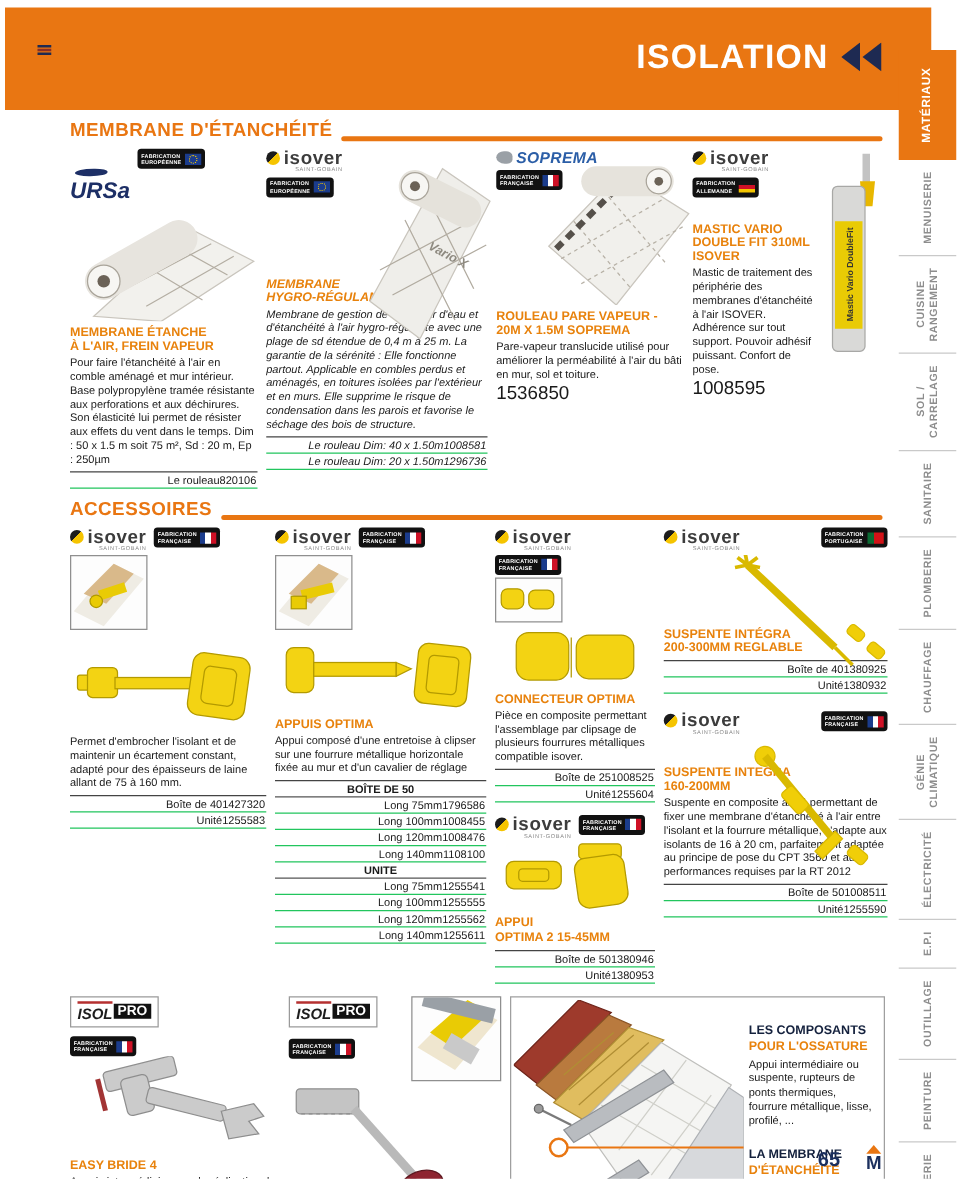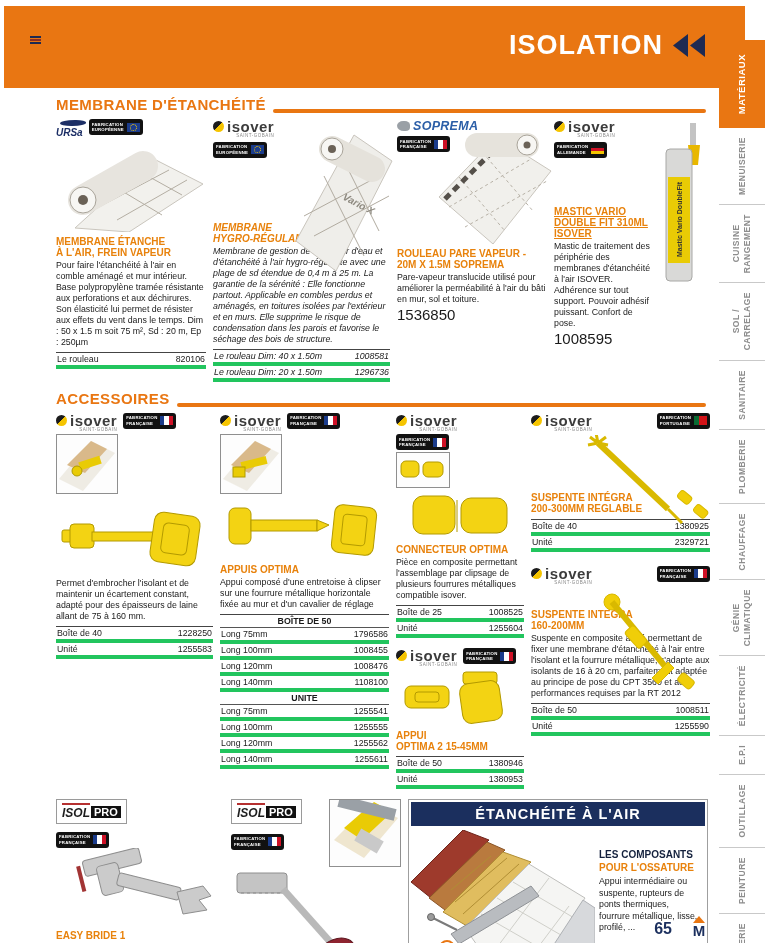--- a/index.html
+++ b/index.html
@@ -27,29 +27,29 @@
   .grid{display:grid;column-gap:7px;}
   .row1{grid-template-columns:150px 177px 150px 152px;margin-bottom:8px;}
   .row2{grid-template-columns:157px 169px 128px 179px;margin-bottom:10px;}
   .row3{grid-template-columns:168px 170px 300px;}
   .card{position:relative;font-size:9px;}
   .brand-row{display:flex;align-items:flex-start;gap:6px;margin-bottom:2px;}
   .ptitle{color:#E8820C;font-weight:bold;font-size:10px;line-height:1.12;white-space:pre-line;margin:4px 0 2px;}
   .pdesc{font-size:8.8px;line-height:1.25;color:#1a1a1a;}
   .pref{font-size:15px;margin-top:1px;}
   .prod-table{margin-top:4px;border-top:1px solid #444;}
-  .t-row{display:flex;justify-content:space-between;font-size:8.8px;border-bottom:4px solid #22c55e;padding:1px 1px;}
+  .t-row{display:flex;justify-content:flex-end;font-size:8.8px;border-bottom:1px solid #22c55e;padding:1px 1px;}
   .t-head{font-weight:bold;text-align:center;font-size:8.8px;border-bottom:1px solid #555;padding:1px 0;}
   
   .isover{display:inline-flex;flex-direction:column;line-height:1;}
   .iso-row{display:flex;align-items:center;gap:3px;}
   .iso-dot{width:11px;height:11px;border-radius:50%;background:linear-gradient(135deg,#1c1c1c 46%,#F5C400 46%);}
   .iso-name{font-size:15px;font-weight:bold;color:#3c3c3c;letter-spacing:.5px;}
   .iso-sub{font-size:4.5px;color:#8a8a8a;align-self:flex-end;letter-spacing:.5px;}
-  .ursa{position:relative;font-style:italic;font-weight:bold;color:#1d2f66;font-size:10px;margin-top:8px;}
+  .ursa{position:relative;font-style:italic;font-weight:bold;color:#1d2f66;font-size:18px;margin-top:23px;}
   .ursa::before{content:"";position:absolute;top:-7px;left:4px;width:26px;height:6px;background:#1d2f66;
        border-radius:60% 40% 55% 45%;}
   .soprema{display:flex;align-items:center;gap:3px;}
   .mammoth{width:13px;height:10px;background:#9aa0a6;border-radius:55% 45% 40% 60%;}
   .sop-name{font-weight:bold;font-style:italic;color:#2b5ea7;font-size:12.5px;letter-spacing:.3px;}
   .isolpro{display:inline-flex;align-items:center;border:1px solid #9a9a9a;background:#fff;padding:3px 5px;}
   .isol{font-style:italic;font-weight:bold;color:#1d1d1d;font-size:12px;border-top:2px solid #b53030;padding-top:1px;}
   .pro{background:#111;color:#fff;font-weight:bold;font-size:11px;padding:0 3px;margin-left:1px;}
   
   .badge{display:inline-flex;align-items:center;background:#111;color:#fff;border-radius:3px;padding:2px 3px;gap:3px;height:12px;}
@@ -263,21 +263,21 @@
                 <span class="iso-name">isover</span>
                 </span>
               <span class="iso-sub">SAINT-GOBAIN</span>
             </span>
             <span class="badge">
               <span class="txt">FABRICATION
 ALLEMANDE</span>
               <span class="flag flag-de"></span>
             </span>
           </div>
-          <div class="ptitle" style="margin-top:48px;text-decoration:underline;">MASTIC VARIO
+          <div class="ptitle" style="margin-top:20px;">MASTIC VARIO
 DOUBLE FIT 310ML
 ISOVER</div>
           <div class="pdesc">Mastic de traitement des périphérie des membranes d'étanchéité à l'air ISOVER. Adhérence sur tout support. Pouvoir adhésif puissant. Confort de pose.</div>
           <div class="pref">1008595</div>
         </div>
         <svg width="46" height="168" viewBox="0 0 46 168">
           <polygon points="30,4 36,4 36,30 30,30" fill="#c3c3c3"></polygon>
           <polygon points="28,26 40,26 38,46 30,46" fill="#E8B700"></polygon>
           <rect x="6" y="30" width="26" height="132" rx="4" fill="#d9d9d7" stroke="#a8a8a6"></rect>
           <rect x="8" y="58" width="22" height="86" fill="#E9CB05"></rect>
@@ -323,21 +323,21 @@
           <rect x="10" y="22" width="24" height="24" rx="4" fill="#F3D313" stroke="#B39A00"></rect>
           <rect x="32" y="30" width="62" height="9" fill="#F3D313" stroke="#B39A00"></rect>
           <rect x="92" y="12" width="46" height="50" rx="9" fill="#F3D313" stroke="#B39A00" transform="rotate(8 115 37)"></rect>
           <rect x="102" y="22" width="26" height="30" rx="5" fill="none" stroke="#B39A00" transform="rotate(8 115 37)"></rect>
         </svg>
       </div>
       <div class="pdesc">Permet d'embrocher l'isolant et de maintenir un écartement constant, adapté pour des épaisseurs de laine allant de 75 à 160 mm.</div>
       <div class="prod-table">
         <div class="t-row">
           <span>Boîte de 40</span>
-          <span>1228250</span>
+          <span>1427320</span>
         </div>
         <div class="t-row">
           <span>Unité</span>
           <span>1255583</span>
         </div>
       </div>
     </div>
 
     <div class="card">
       <div class="brand-row">
@@ -519,21 +519,21 @@
         </svg>
         <div class="ptitle" style="margin-top:60px;">SUSPENTE INTÉGRA
 200-300MM REGLABLE</div>
         <div class="prod-table">
           <div class="t-row">
               <span>Boîte de 40</span>
               <span>1380925</span>
             </div>
           <div class="t-row">
               <span>Unité</span>
-              <span>2329721</span>
+              <span>1380932</span>
             </div>
         </div>
       </div>
 
       <div class="card" style="margin-top:14px;">
         <div class="brand-row" style="justify-content:space-between;">
           <span class="isover">
             <span class="iso-row">
                 <span class="iso-dot"></span>
               <span class="iso-name">isover</span>
@@ -590,21 +590,21 @@
         <svg width="150" height="78" viewBox="0 0 150 78">
           <g stroke="#8e8e8e" fill="#cbcbcb">
             <rect x="18" y="6" width="58" height="16" rx="3" transform="rotate(-14 47 14)"></rect>
             <rect x="14" y="18" width="4" height="26" fill="#a23434" stroke="none" transform="rotate(-14 16 30)"></rect>
             <rect x="34" y="16" width="22" height="30" rx="4" transform="rotate(-14 45 31)"></rect>
             <rect x="52" y="32" width="64" height="13" rx="3" transform="rotate(14 84 38)"></rect>
             <polygon points="112,44 138,38 146,48 134,52 142,62 118,66"></polygon>
           </g>
         </svg>
       </div>
-      <div class="ptitle">EASY BRIDE 1</div>
+      <div class="ptitle">EASY BRIDE 4</div>
       <div class="pdesc">Appuis intermédiaire pour la réalisation de doublage intérieur</div>
       
     </div>
 
     <div class="card">
       <div style="display:flex;justify-content:space-between;align-items:flex-start;">
         <div>
           <span class="isolpro">
             <span class="isol">ISOL</span>
             <span class="pro">PRO</span>
@@ -635,21 +635,20 @@
             <ellipse cx="106" cy="84" rx="18" ry="12" transform="rotate(-20 106 84)"></ellipse>
             <polygon points="92,92 104,96 98,104"></polygon>
           </g>
           <circle cx="106" cy="84" r="4" fill="#c4c4c4" stroke="#777"></circle>
         </svg>
       </div>
 
     </div>
 
     <div class="ebox">
-      <div class="ebox-head">ÉTANCHÉITÉ À L'AIR</div>
       <div class="ebox-body">
         <svg width="184" height="200" viewBox="0 0 184 200">
           <polygon points="0,52 52,0 78,10 20,68" fill="#9e3a2c" stroke="#6e241a"></polygon>
           <polygon points="18,68 76,12 94,20 34,80" fill="#b97a3e" stroke="#8a5426"></polygon>
           <polygon points="32,82 92,22 120,32 56,96" fill="#e0bd5f" stroke="#b08e34"></polygon>
           <path d="M44 72 l52 -44 M52 84 l56 -50 M40 60 l40 -34" stroke="#b08e34" stroke-width="1" fill="none"></path>
           <polygon points="54,98 118,34 174,68 106,172" fill="#f5f5f3" stroke="#bfbfbc"></polygon>
           <path d="M70 84 L150 130 M86 68 L162 112 M102 52 L170 92 M84 120 L138 48 M110 140 L158 76" stroke="#cfcfc9" stroke-width="1" fill="none"></path>
           <polygon points="104,174 172,70 184,78 184,200 112,200" fill="#d7d9dc" stroke="#aeb1b5"></polygon>
           <polygon points="40,104 120,56 128,66 48,114" fill="#b9bcc0" stroke="#8f9296"></polygon>

